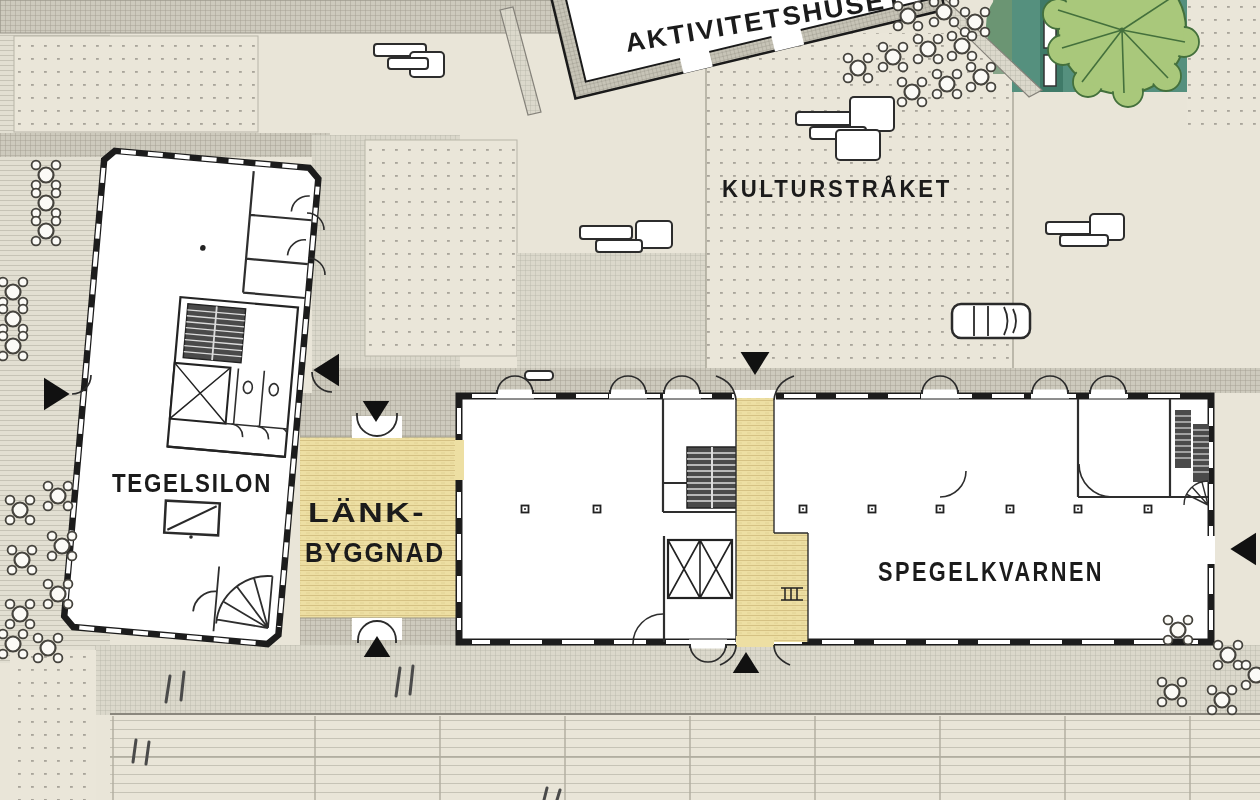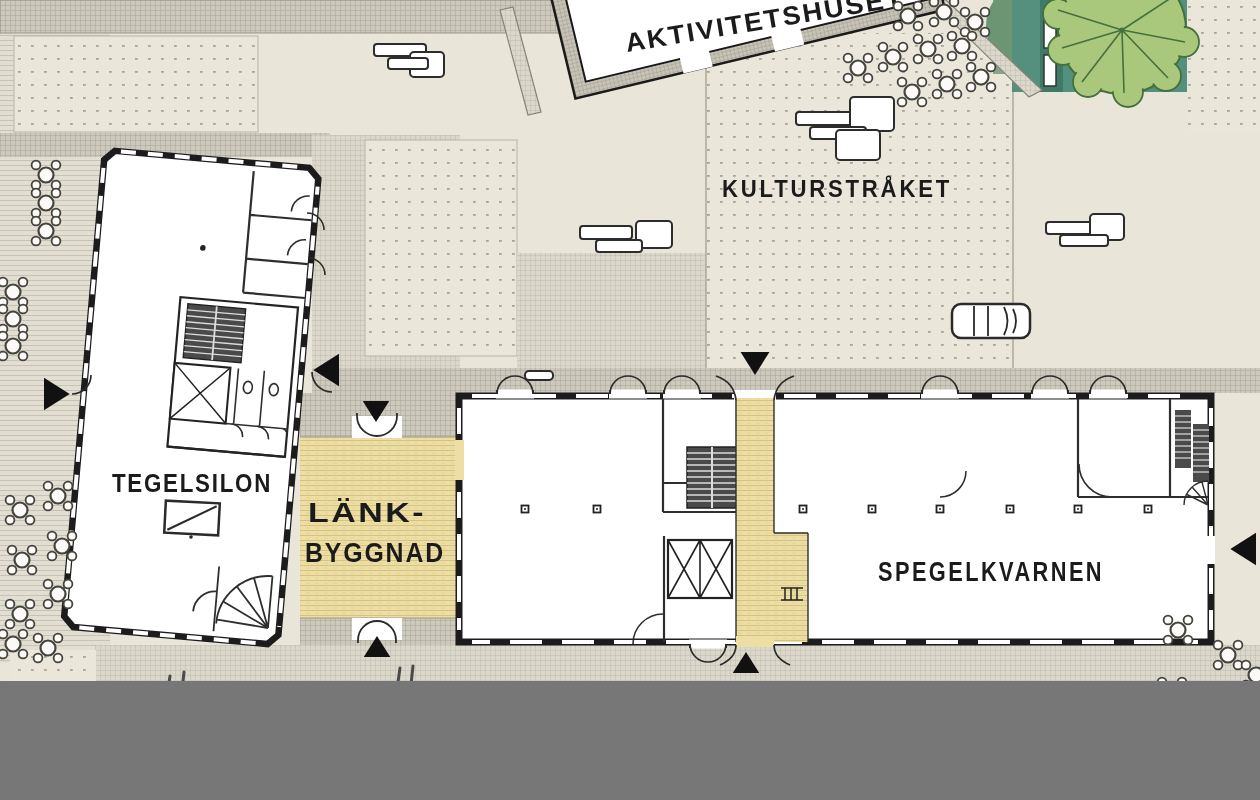--- a/index.html
+++ b/index.html
@@ -1,16 +1,16 @@
 <!DOCTYPE html>
 <html><head>
 <meta charset="utf-8">
 <style>
   html,body{margin:0;padding:0;background:#777;}
-  .stage{width:1260px;height:681px;position:relative;overflow:hidden;background:#e9e5d8;}
+  .stage{width:1260px;height:800px;position:relative;overflow:hidden;background:#e9e5d8;}
   svg{display:block;}
   text{font-family:"Liberation Sans","DejaVu Sans",sans-serif;font-weight:700;fill:#1b1b1b;}
 </style>
 </head>
 <body>
 
 <div class="stage">
 <svg width="1260" height="800" viewBox="0 0 1260 800">
   <defs>
     <pattern id="dots" width="13" height="13" patternUnits="userSpaceOnUse">

